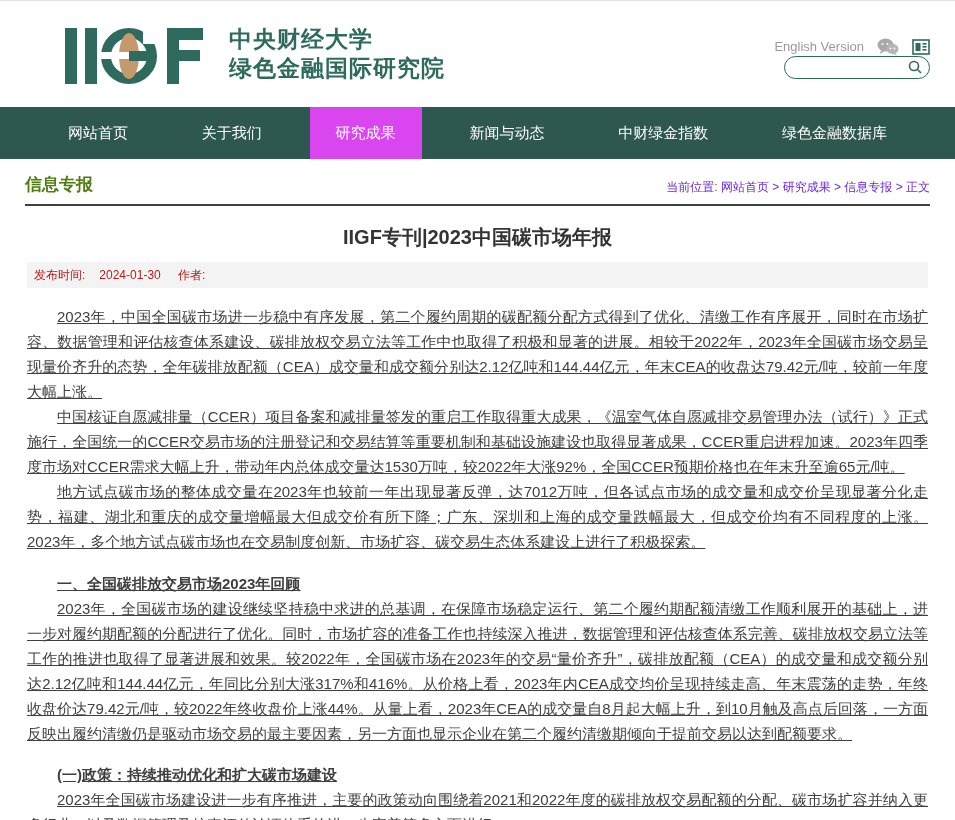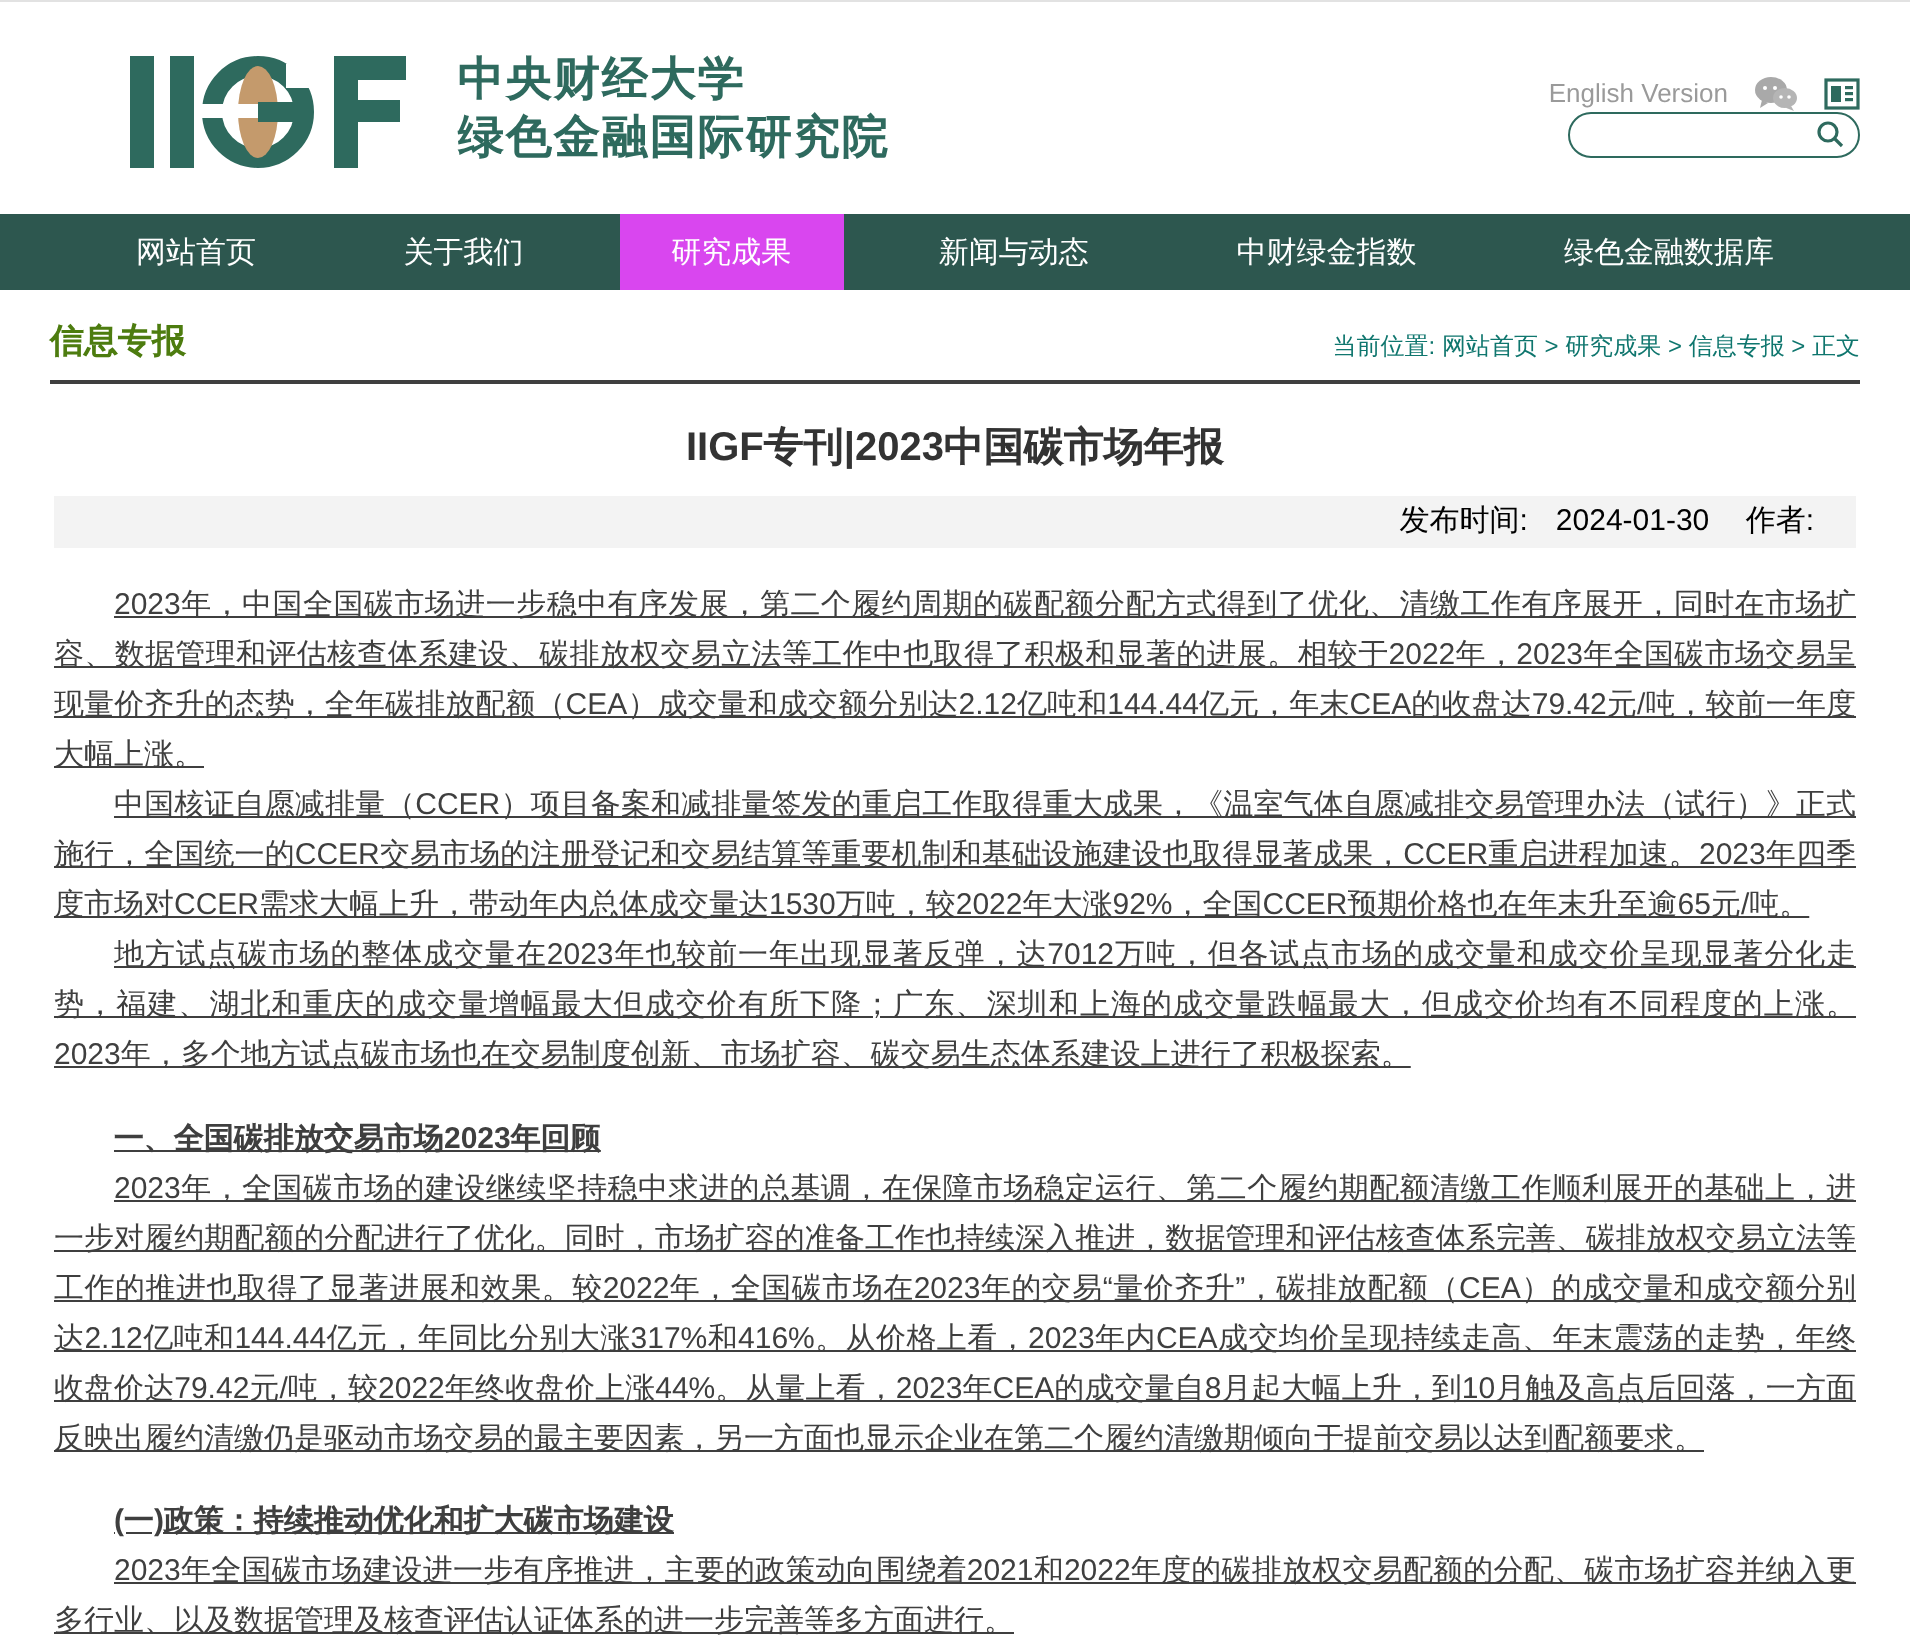--- a/index.html
+++ b/index.html
@@ -18,40 +18,40 @@
                   padding-top:8px; }
   .lang-row { display:flex; align-items:center; gap:13px; }
   .lang-link { color:#9a9a9a; font-size:13px; cursor:pointer; }
   .search-box { width:146px; height:23px; border:1.5px solid #2e6a5e;
                 border-radius:12px; display:flex; align-items:center;
                 padding:0 6px 0 10px; }
   .search-box input { border:none; outline:none; flex:1; min-width:0;
                       font-size:12px; background:transparent; }
 
   
-  .nav { height:38px; background:#2d574f; display:flex; align-items:stretch;
+  .nav { height:52px; background:#2d574f; display:flex; align-items:stretch;
          padding:0 42px; justify-content:space-between; }
   .nav-item { color:#ffffff; font-size:15px; display:flex; align-items:center;
               justify-content:center; padding:0 26px; cursor:pointer; }
   .nav-item.active { background:#d946ef; }
 
   
   .crumb-band { padding:14px 25px 0 25px; }
   .crumb-row { display:flex; justify-content:space-between; align-items:flex-end;
                padding-bottom:8px; }
   .section-title { color:#4d7c0f; font-size:17px; font-weight:bold; }
-  .crumb { color:#0f766e; font-size:12px; cursor:pointer; }
+  .crumb { color:#6d28d9; font-size:12px; cursor:pointer; }
   .crumb-divider { border-bottom:2px solid #3f3f3f; }
 
   
   .article { padding:0 27px; }
   .article-title { text-align:center; margin-top:18px; font-size:20px;
                    font-weight:bold; color:#333; }
   .meta-bar { margin-top:11px; background:#f3f3f3; height:26px; line-height:26px;
-              text-align:right; color:#000000; font-size:15px; }
+              text-align:left; color:#b91c1c; font-size:12px; }
   .meta-bar span { margin:0 7px; }
   .article-body { margin-top:16px; font-size:15px; line-height:25px;
                   color:#3f3f3f; text-align:justify; }
   .article-body p { text-indent:2em; margin:0;text-decoration:underline; }
   .article-body p.body-h { font-weight:bold; }
   .article-body p.h-level-1 { margin-top:17px; }
   .article-body p.h-level-2 { margin-top:16px; }
 
   .icon-btn { cursor:pointer; display:inline-flex; }
 </style>

